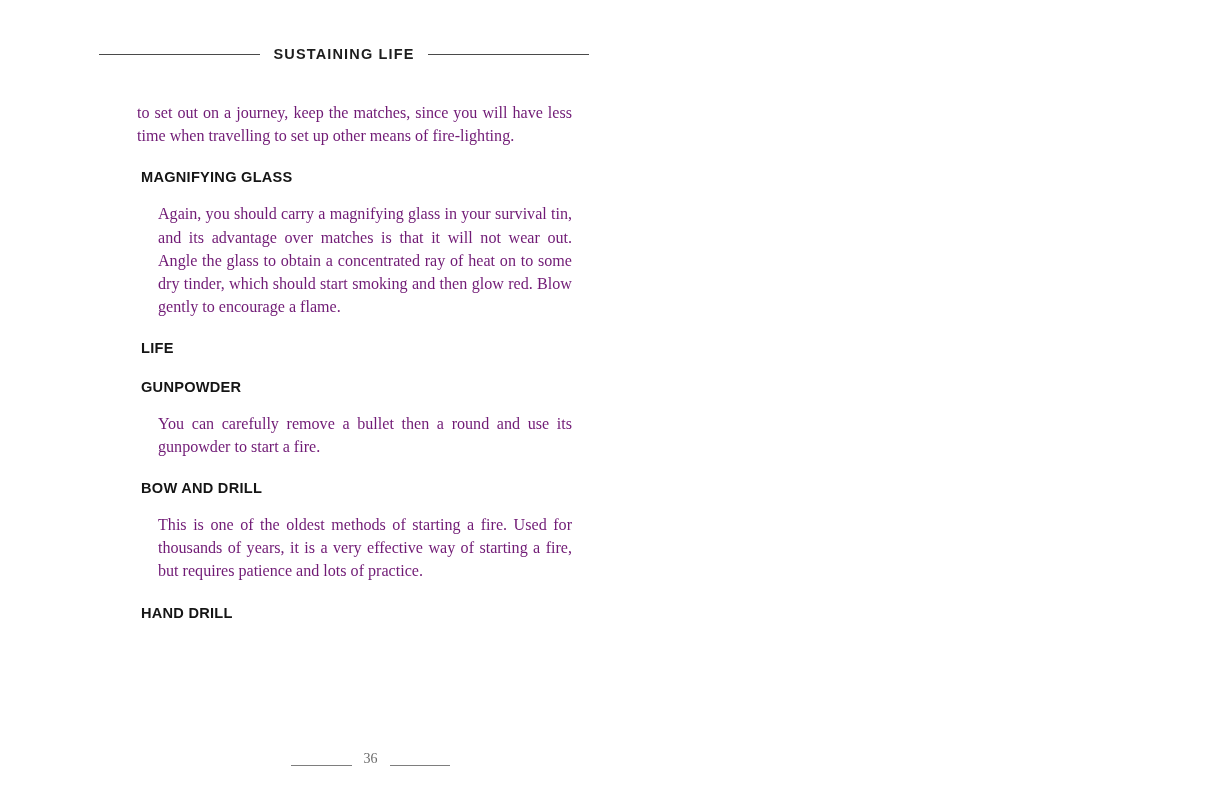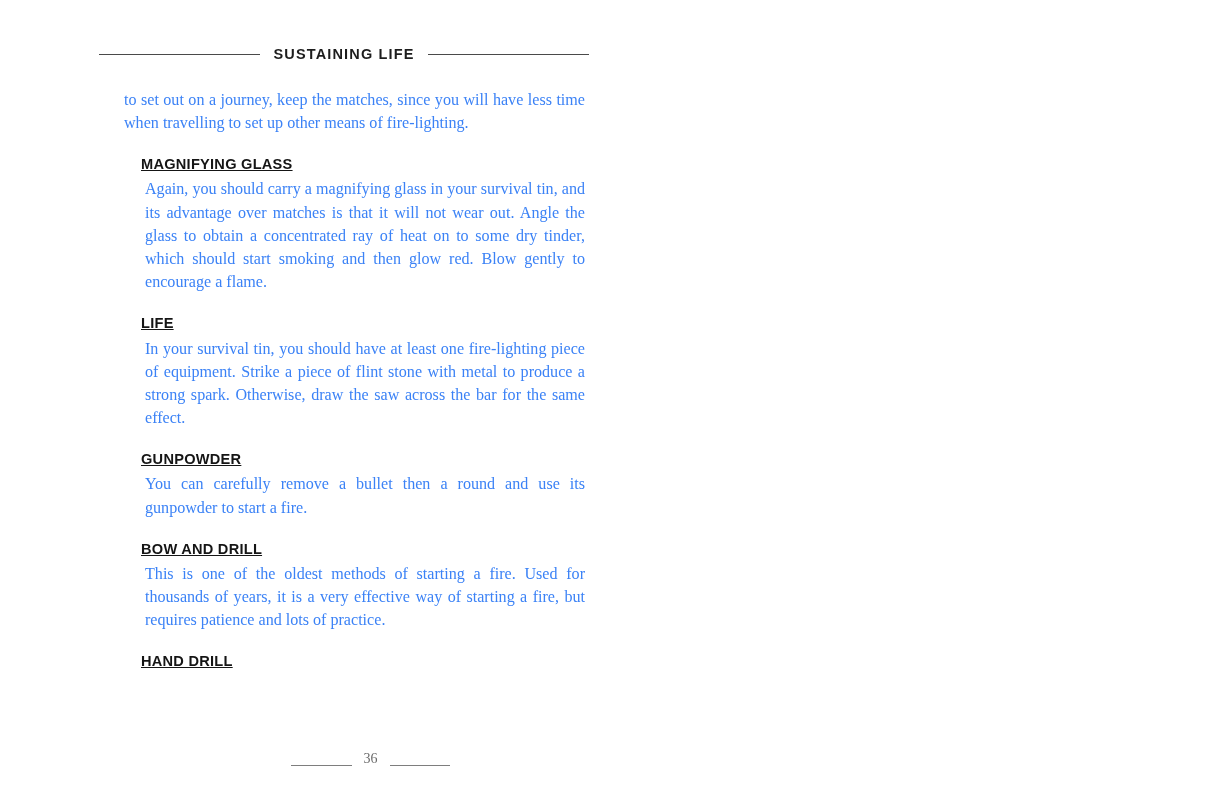--- a/index.html
+++ b/index.html
@@ -75,37 +75,36 @@
   .folio-left  { left: 249px; width: 180px; }
 
   
   .body-col {
     position: absolute;
     left: 57px;
     top: 84px;
     width: 511px;
   }
   p.bodytext {
-    margin: 4px;
+    margin: 17px;
     font-size: 16.1px;
     line-height: 23.2px;
     text-align: justify;
     text-justify: inter-word;
-    color: #3b82f6;
+    color: #701a75;
     hyphens: none;
   }
   h3.subhead {
     margin: 22px 0 5px 0;
     font-family: "Liberation Sans", sans-serif;
     font-size: 14.6px;
     font-weight: 600;
     letter-spacing: 0.25px;
     color: #151515;
     line-height: 1.1;
-    text-decoration: underline;
   }
   .sect:first-child h3.subhead { margin-top: 0; }
 </style>
 </head>
 <body>
 
 <div class="spread">
 
   <div class="page page-left">
 
@@ -119,21 +118,20 @@
 
       <p class="bodytext">to set out on a journey, keep the matches, since you will have less time when travelling to set up other means of fire-lighting.</p>
 
       <div class="sect">
         <h3 class="subhead">MAGNIFYING GLASS</h3>
         <p class="bodytext">Again, you should carry a magnifying glass in your survival tin, and its advantage over matches is that it will not wear out. Angle the glass to obtain a concentrated ray of heat on to some dry tinder, which should start smoking and then glow red. Blow gently to encourage a flame.</p>
       </div>
 
       <div class="sect">
         <h3 class="subhead">LIFE</h3>
-        <p class="bodytext">In your survival tin, you should have at least one fire-lighting piece of equipment. Strike a piece of flint stone with metal to produce a strong spark. Otherwise, draw the saw across the bar for the same effect.</p>
       </div>
 
 
       <div class="sect">
         <h3 class="subhead">GUNPOWDER</h3>
         <p class="bodytext">You can carefully remove a bullet then a round and use its gunpowder to start a fire.</p>
       </div>
 
       <div class="sect">
         <h3 class="subhead">BOW AND DRILL</h3>

